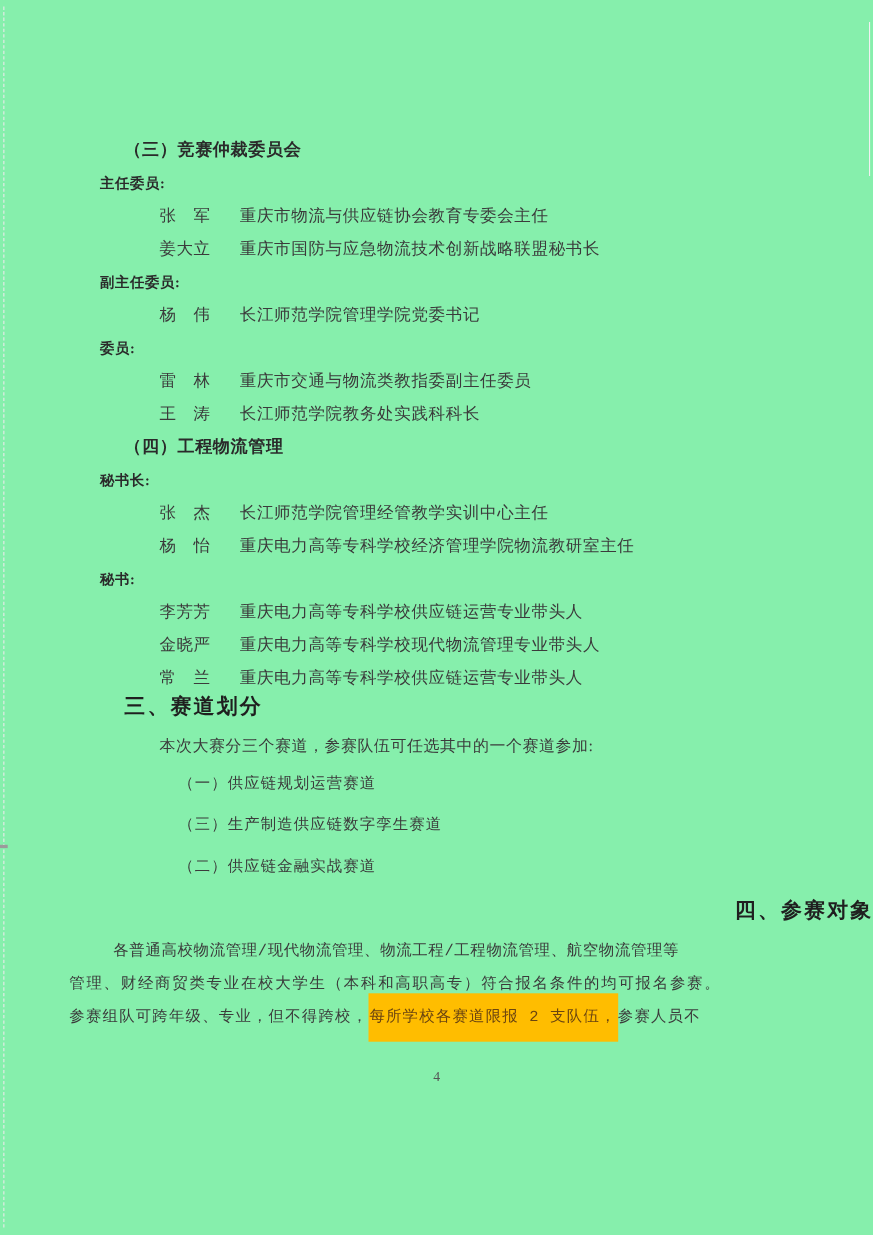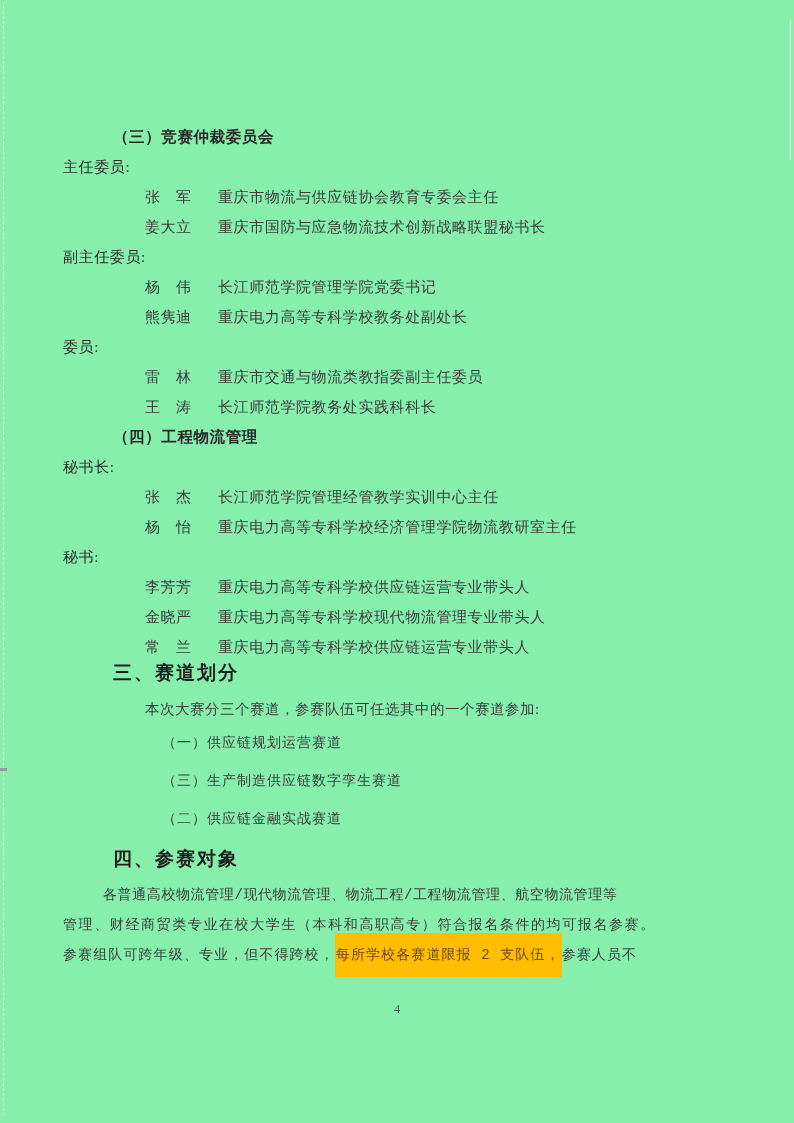--- a/index.html
+++ b/index.html
@@ -25,33 +25,33 @@
     position:absolute; left:0; top:768px; width:7px; height:3px;
     background:#9b9b9b;
   }
   .content { position:absolute; top:122px; left:0; width:794px; }
 
   .cmt-title {
     margin-left:113px; height:30px; line-height:30px;
     font-weight:bold; font-size:15.5px; letter-spacing:0.6px; color:#2a2a2a;
   }
   .role {
-    margin-left:63px; height:30px; line-height:30px;
-    font-weight:normal; font-size:15px; letter-spacing:0.6px; color:#2a2a2a;
+    margin-left:91px; height:30px; line-height:30px;
+    font-weight:bold; font-size:13px; letter-spacing:0.6px; color:#2a2a2a;
   }
   .member { margin-left:145px; height:30px; line-height:30px; font-size:15px; }
   .member .name { display:inline-block; width:73px; letter-spacing:0.5px; }
   .member .mtitle { letter-spacing:0.6px; }
 
   .h2 {
     margin:0 0 0 113px; height:36px; line-height:30px;
     font-weight:bold; font-size:19px; letter-spacing:2px; color:#1f1f1f;
   }
   .h2-three { margin-top:-4px; }
-  .h2-four  { margin-top:6px; }
+  .h2-four  { margin-top:6px;text-align:right; }
 
   .intro {
     margin-left:145px; height:30px; line-height:30px;
     font-size:14.5px; letter-spacing:0.5px;
   }
   .track {
     margin-left:162px; height:38px; line-height:38px;
     font-size:14px; letter-spacing:1px;
   }
 
@@ -86,23 +86,20 @@
     <div class="member">
       <span class="name">张　军</span><span class="mtitle">重庆市物流与供应链协会教育专委会主任</span>
     </div>
     <div class="member">
       <span class="name">姜大立</span><span class="mtitle">重庆市国防与应急物流技术创新战略联盟秘书长</span>
     </div>
 
     <div class="role">副主任委员:</div>
     <div class="member">
       <span class="name">杨　伟</span><span class="mtitle">长江师范学院管理学院党委书记</span>
-    </div>
-    <div class="member">
-      <span class="name">熊隽迪</span><span class="mtitle">重庆电力高等专科学校教务处副处长</span>
     </div>
 
     <div class="role">委员:</div>
     <div class="member">
       <span class="name">雷　林</span><span class="mtitle">重庆市交通与物流类教指委副主任委员</span>
     </div>
     <div class="member">
       <span class="name">王　涛</span><span class="mtitle">长江师范学院教务处实践科科长</span>
     </div>
 

